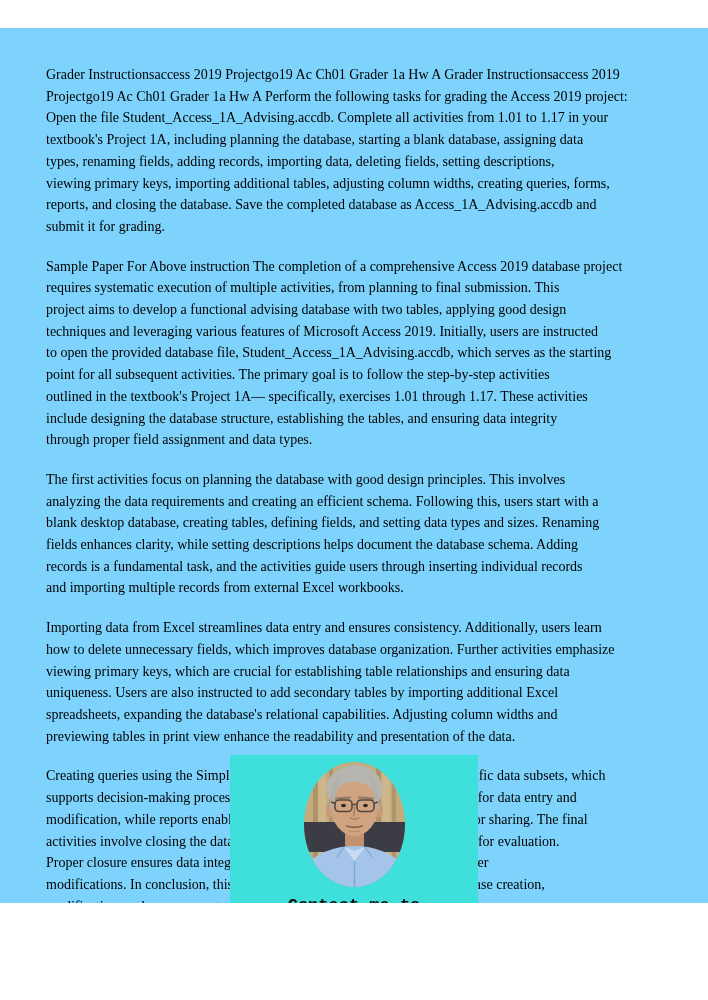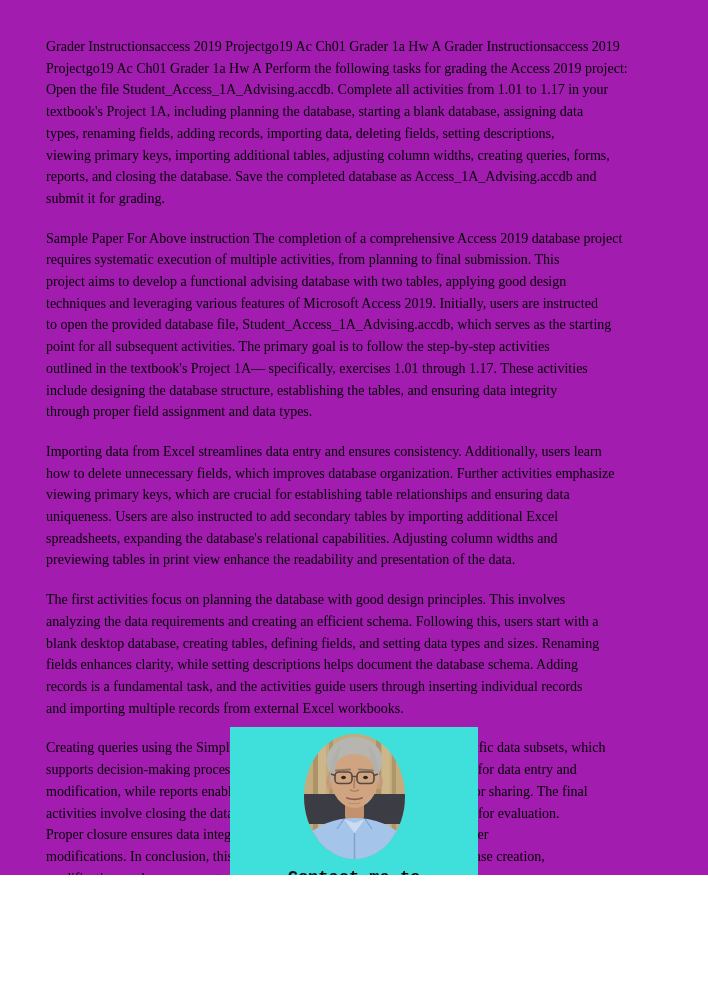--- a/index.html
+++ b/index.html
@@ -4,22 +4,23 @@
 <style>
   html, body {
     margin: 0;
     padding: 0;
     background: #ffffff;
   }
   .canvas {
     position: relative;
     width: 708px;
     height: 875px;
-    background: #a21caf;
+    background: #7dd3fc;
     overflow: hidden;
+    margin-top: 28px;
   }
   .doc {
     position: absolute;
     left: 46px;
     top: 36px;
     color: #000000;
   }
   .para {
     margin: 0 0 18px 0;
     font-family: "Liberation Serif", serif;
@@ -73,32 +74,32 @@
 submit it for grading.</p>
     <p class="para">Sample Paper For Above instruction The completion of a comprehensive Access 2019 database project
 requires systematic execution of multiple activities, from planning to final submission. This
 project aims to develop a functional advising database with two tables, applying good design
 techniques and leveraging various features of Microsoft Access 2019. Initially, users are instructed
 to open the provided database file, Student_Access_1A_Advising.accdb, which serves as the starting
 point for all subsequent activities. The primary goal is to follow the step-by-step activities
 outlined in the textbook's Project 1A— specifically, exercises 1.01 through 1.17. These activities
 include designing the database structure, establishing the tables, and ensuring data integrity
 through proper field assignment and data types.</p>
+    <p class="para">The first activities focus on planning the database with good design principles. This involves
+analyzing the data requirements and creating an efficient schema. Following this, users start with a
+blank desktop database, creating tables, defining fields, and setting data types and sizes. Renaming
+fields enhances clarity, while setting descriptions helps document the database schema. Adding
+records is a fundamental task, and the activities guide users through inserting individual records
+and importing multiple records from external Excel workbooks.</p>
     <p class="para">Importing data from Excel streamlines data entry and ensures consistency. Additionally, users learn
 how to delete unnecessary fields, which improves database organization. Further activities emphasize
 viewing primary keys, which are crucial for establishing table relationships and ensuring data
 uniqueness. Users are also instructed to add secondary tables by importing additional Excel
 spreadsheets, expanding the database's relational capabilities. Adjusting column widths and
 previewing tables in print view enhance the readability and presentation of the data.</p>
-    <p class="para">The first activities focus on planning the database with good design principles. This involves
-analyzing the data requirements and creating an efficient schema. Following this, users start with a
-blank desktop database, creating tables, defining fields, and setting data types and sizes. Renaming
-fields enhances clarity, while setting descriptions helps document the database schema. Adding
-records is a fundamental task, and the activities guide users through inserting individual records
-and importing multiple records from external Excel workbooks.</p>
     <p class="para">Creating queries using the Simple Query Wizard allows users to extract specific data subsets, which
 supports decision-making processes. Forms provide a user-friendly interface for data entry and
 modification, while reports enable professional summaries for easy printing or sharing. The final
 activities involve closing the database properly and submitting the saved file for evaluation.
 Proper closure ensures data integrity and prepares the file for storage or further
 modifications. In conclusion, this project demonstrates comprehensive database creation,
 modification, and management using Microsoft Access 2019.</p>
   </div>
 
   <div class="contact-card">

